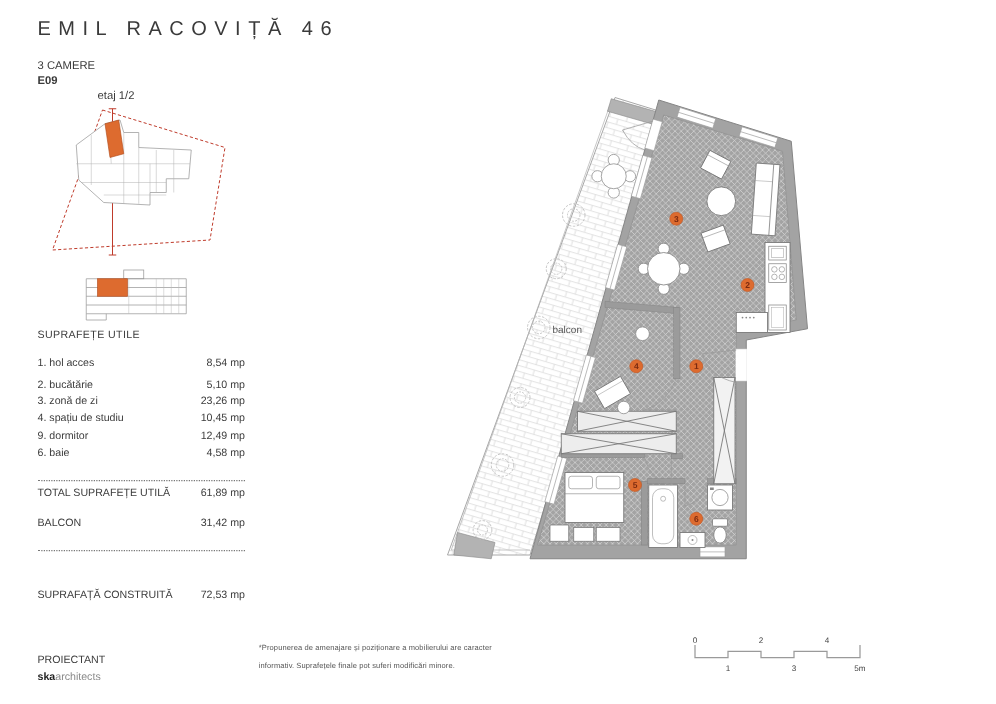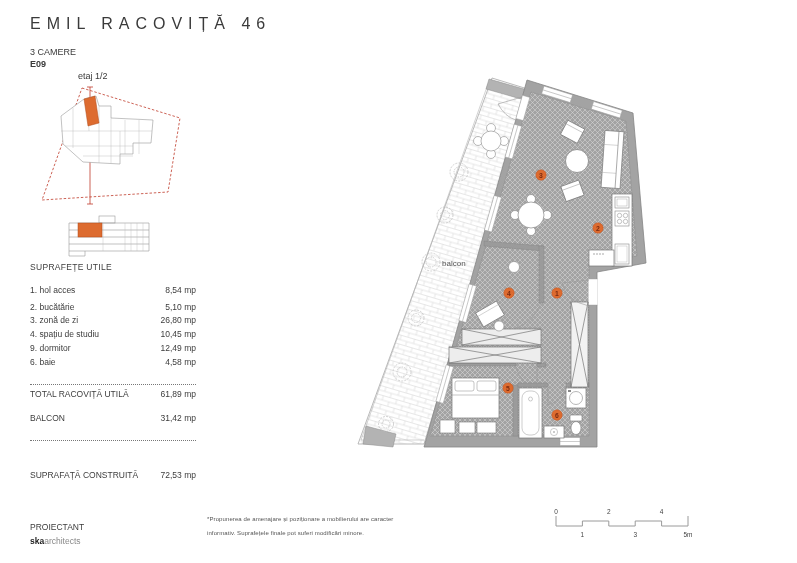--- a/index.html
+++ b/index.html
@@ -76,38 +76,38 @@
   <div class="abs arow" style="top:285px;">
     <span>1. hol acces</span>
       <span>8,54 mp</span>
     </div>
   <div class="abs arow" style="top:301.7px;">
     <span>2. bucătărie</span>
       <span>5,10 mp</span>
     </div>
   <div class="abs arow" style="top:315.4px;">
     <span>3. zonă de zi</span>
-      <span>26,80 mp</span>
+      <span>23,26 mp</span>
     </div>
   <div class="abs arow" style="top:329.1px;gap:32px;">
     <span>4. spațiu de studiu</span>
       <span>10,45 mp</span>
     </div>
   <div class="abs arow" style="top:342.8px;">
     <span>9. dormitor</span>
       <span>12,49 mp</span>
     </div>
   <div class="abs arow" style="top:356.5px;">
     <span>6. baie</span>
       <span>4,58 mp</span>
     </div>
 
   <div class="abs dotline" style="top:384px;"></div>
   <div class="abs trow" style="top:389px;">
-    <span>TOTAL RACOVIȚĂ UTILĂ</span>
+    <span>TOTAL SUPRAFEȚE UTILĂ</span>
       <span>61,89 mp</span>
     </div>
   <div class="abs trow" style="top:413px;">
     <span>BALCON</span>
       <span>31,42 mp</span>
     </div>
   <div class="abs dotline" style="top:440px;"></div>
   <div class="abs trow" style="top:470px;">
     <span>SUPRAFAȚĂ CONSTRUITĂ</span>
       <span>72,53 mp</span>

